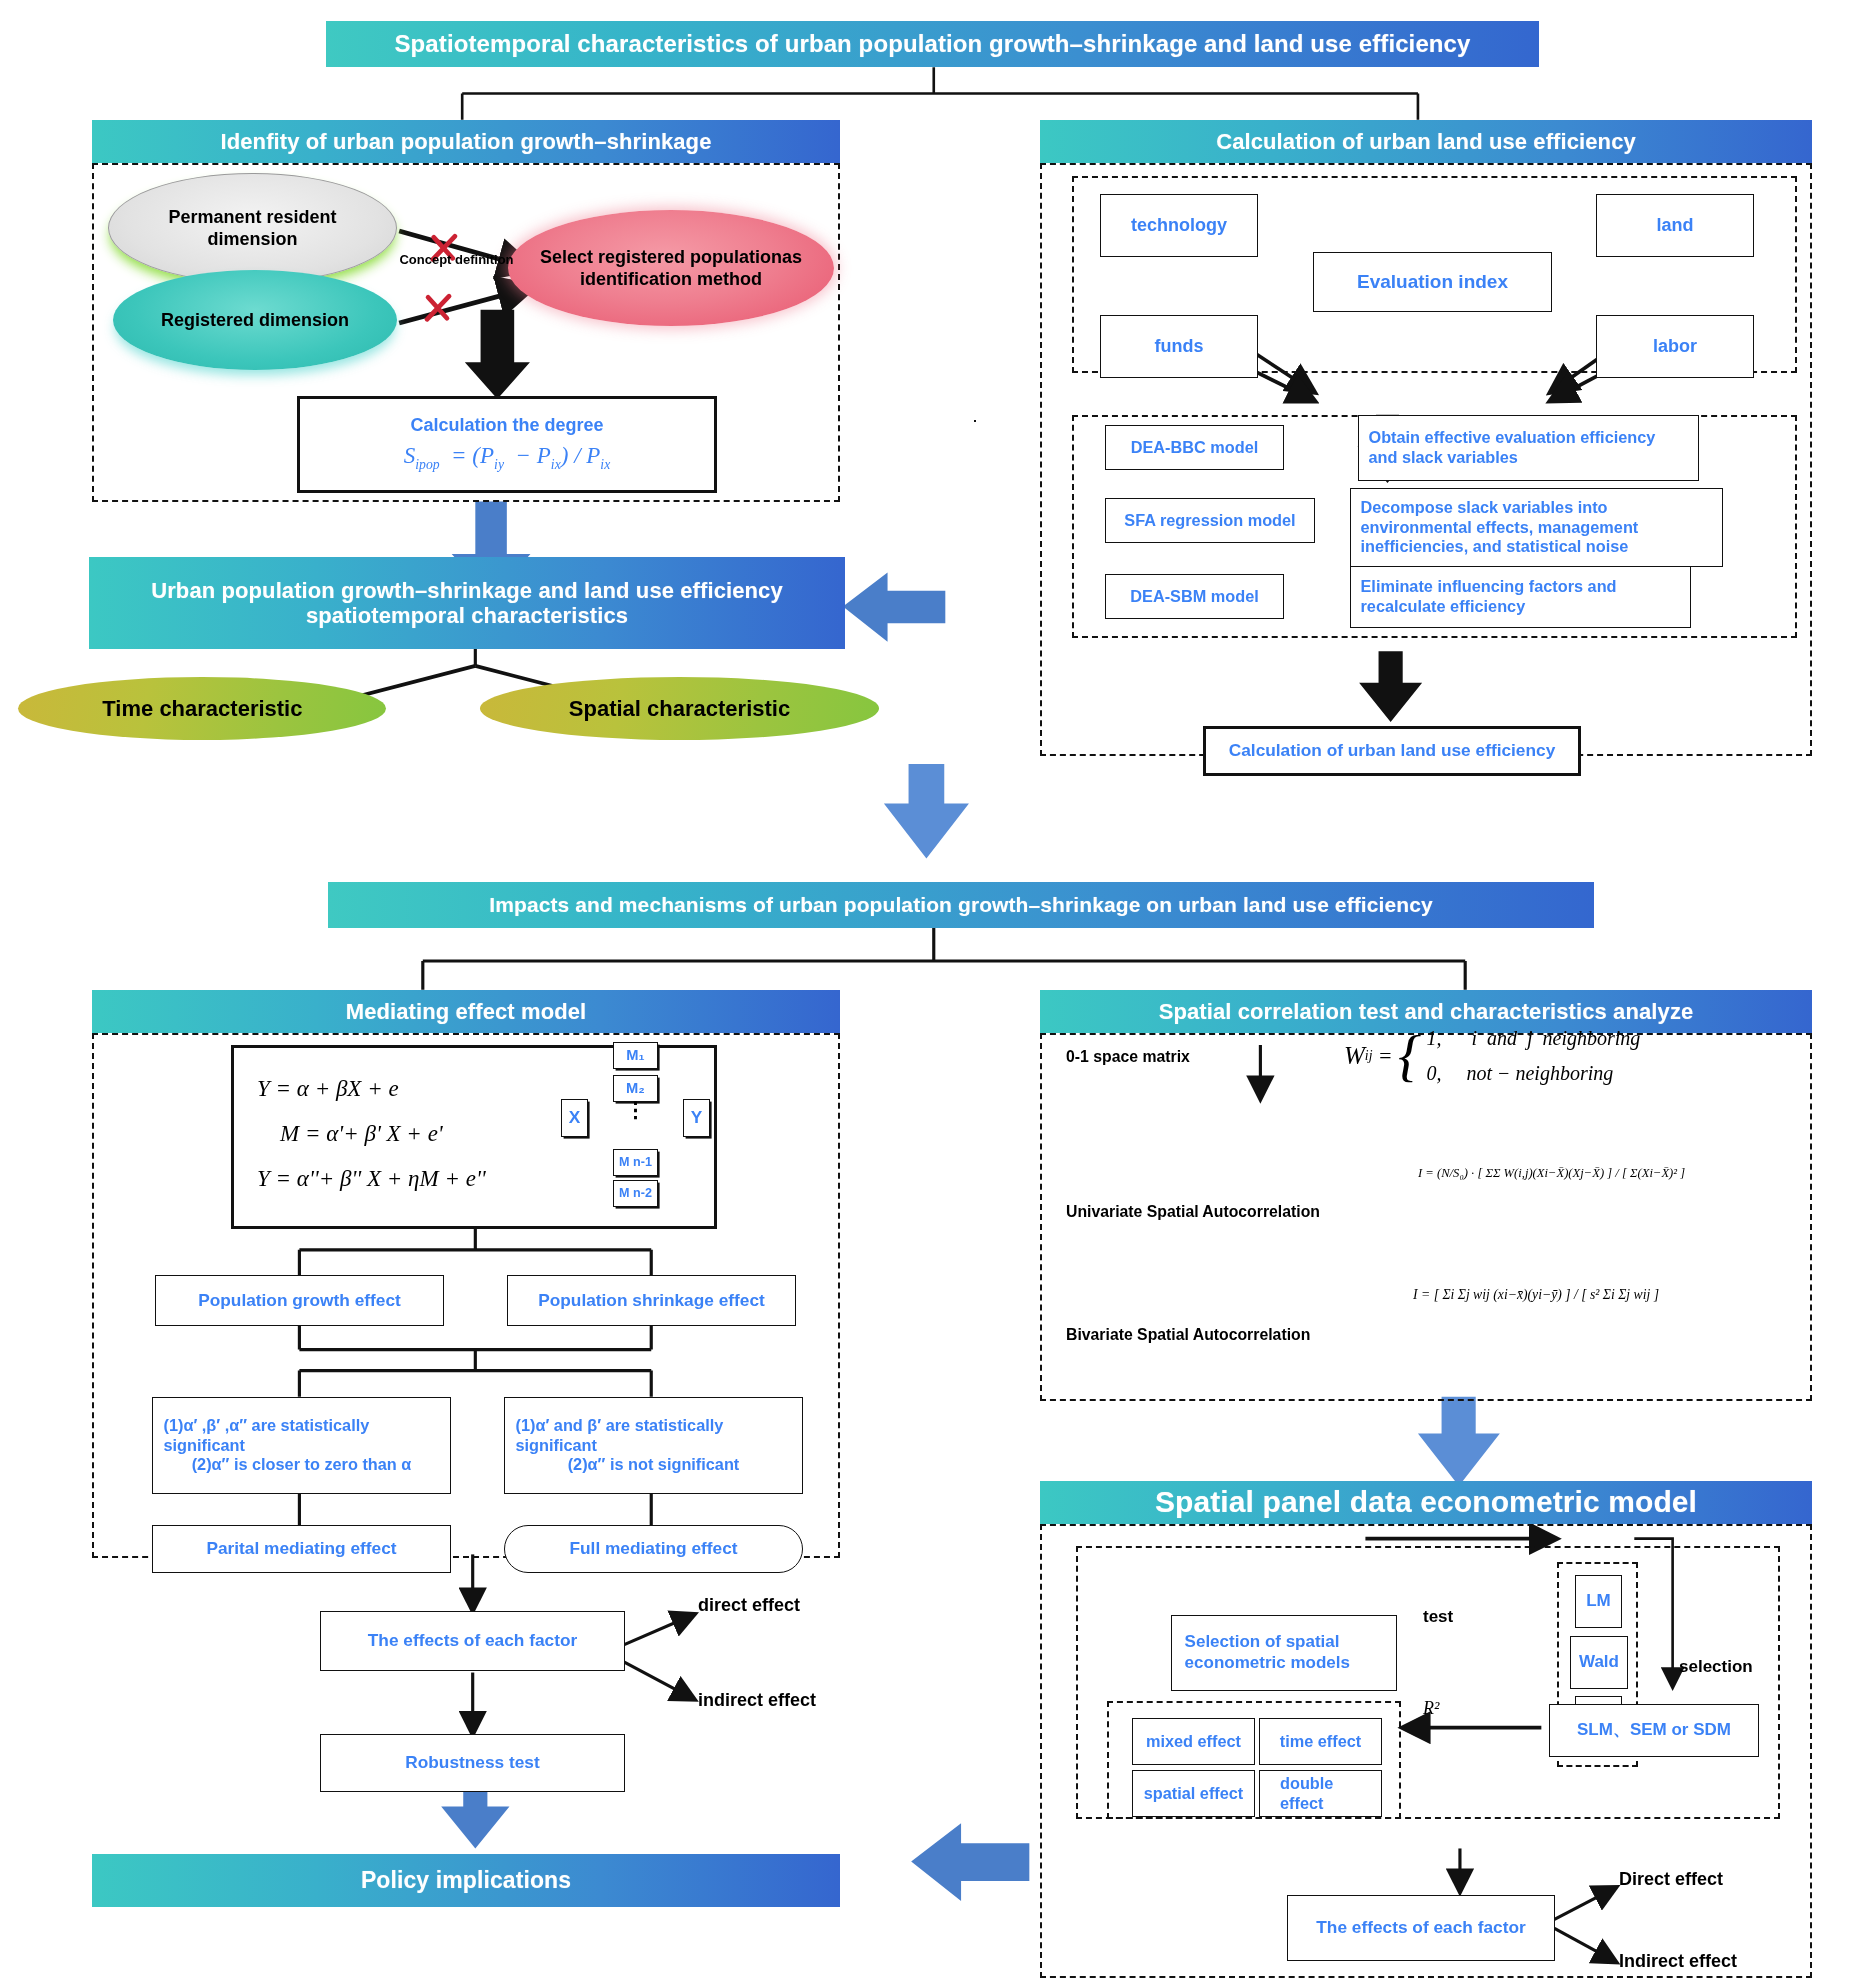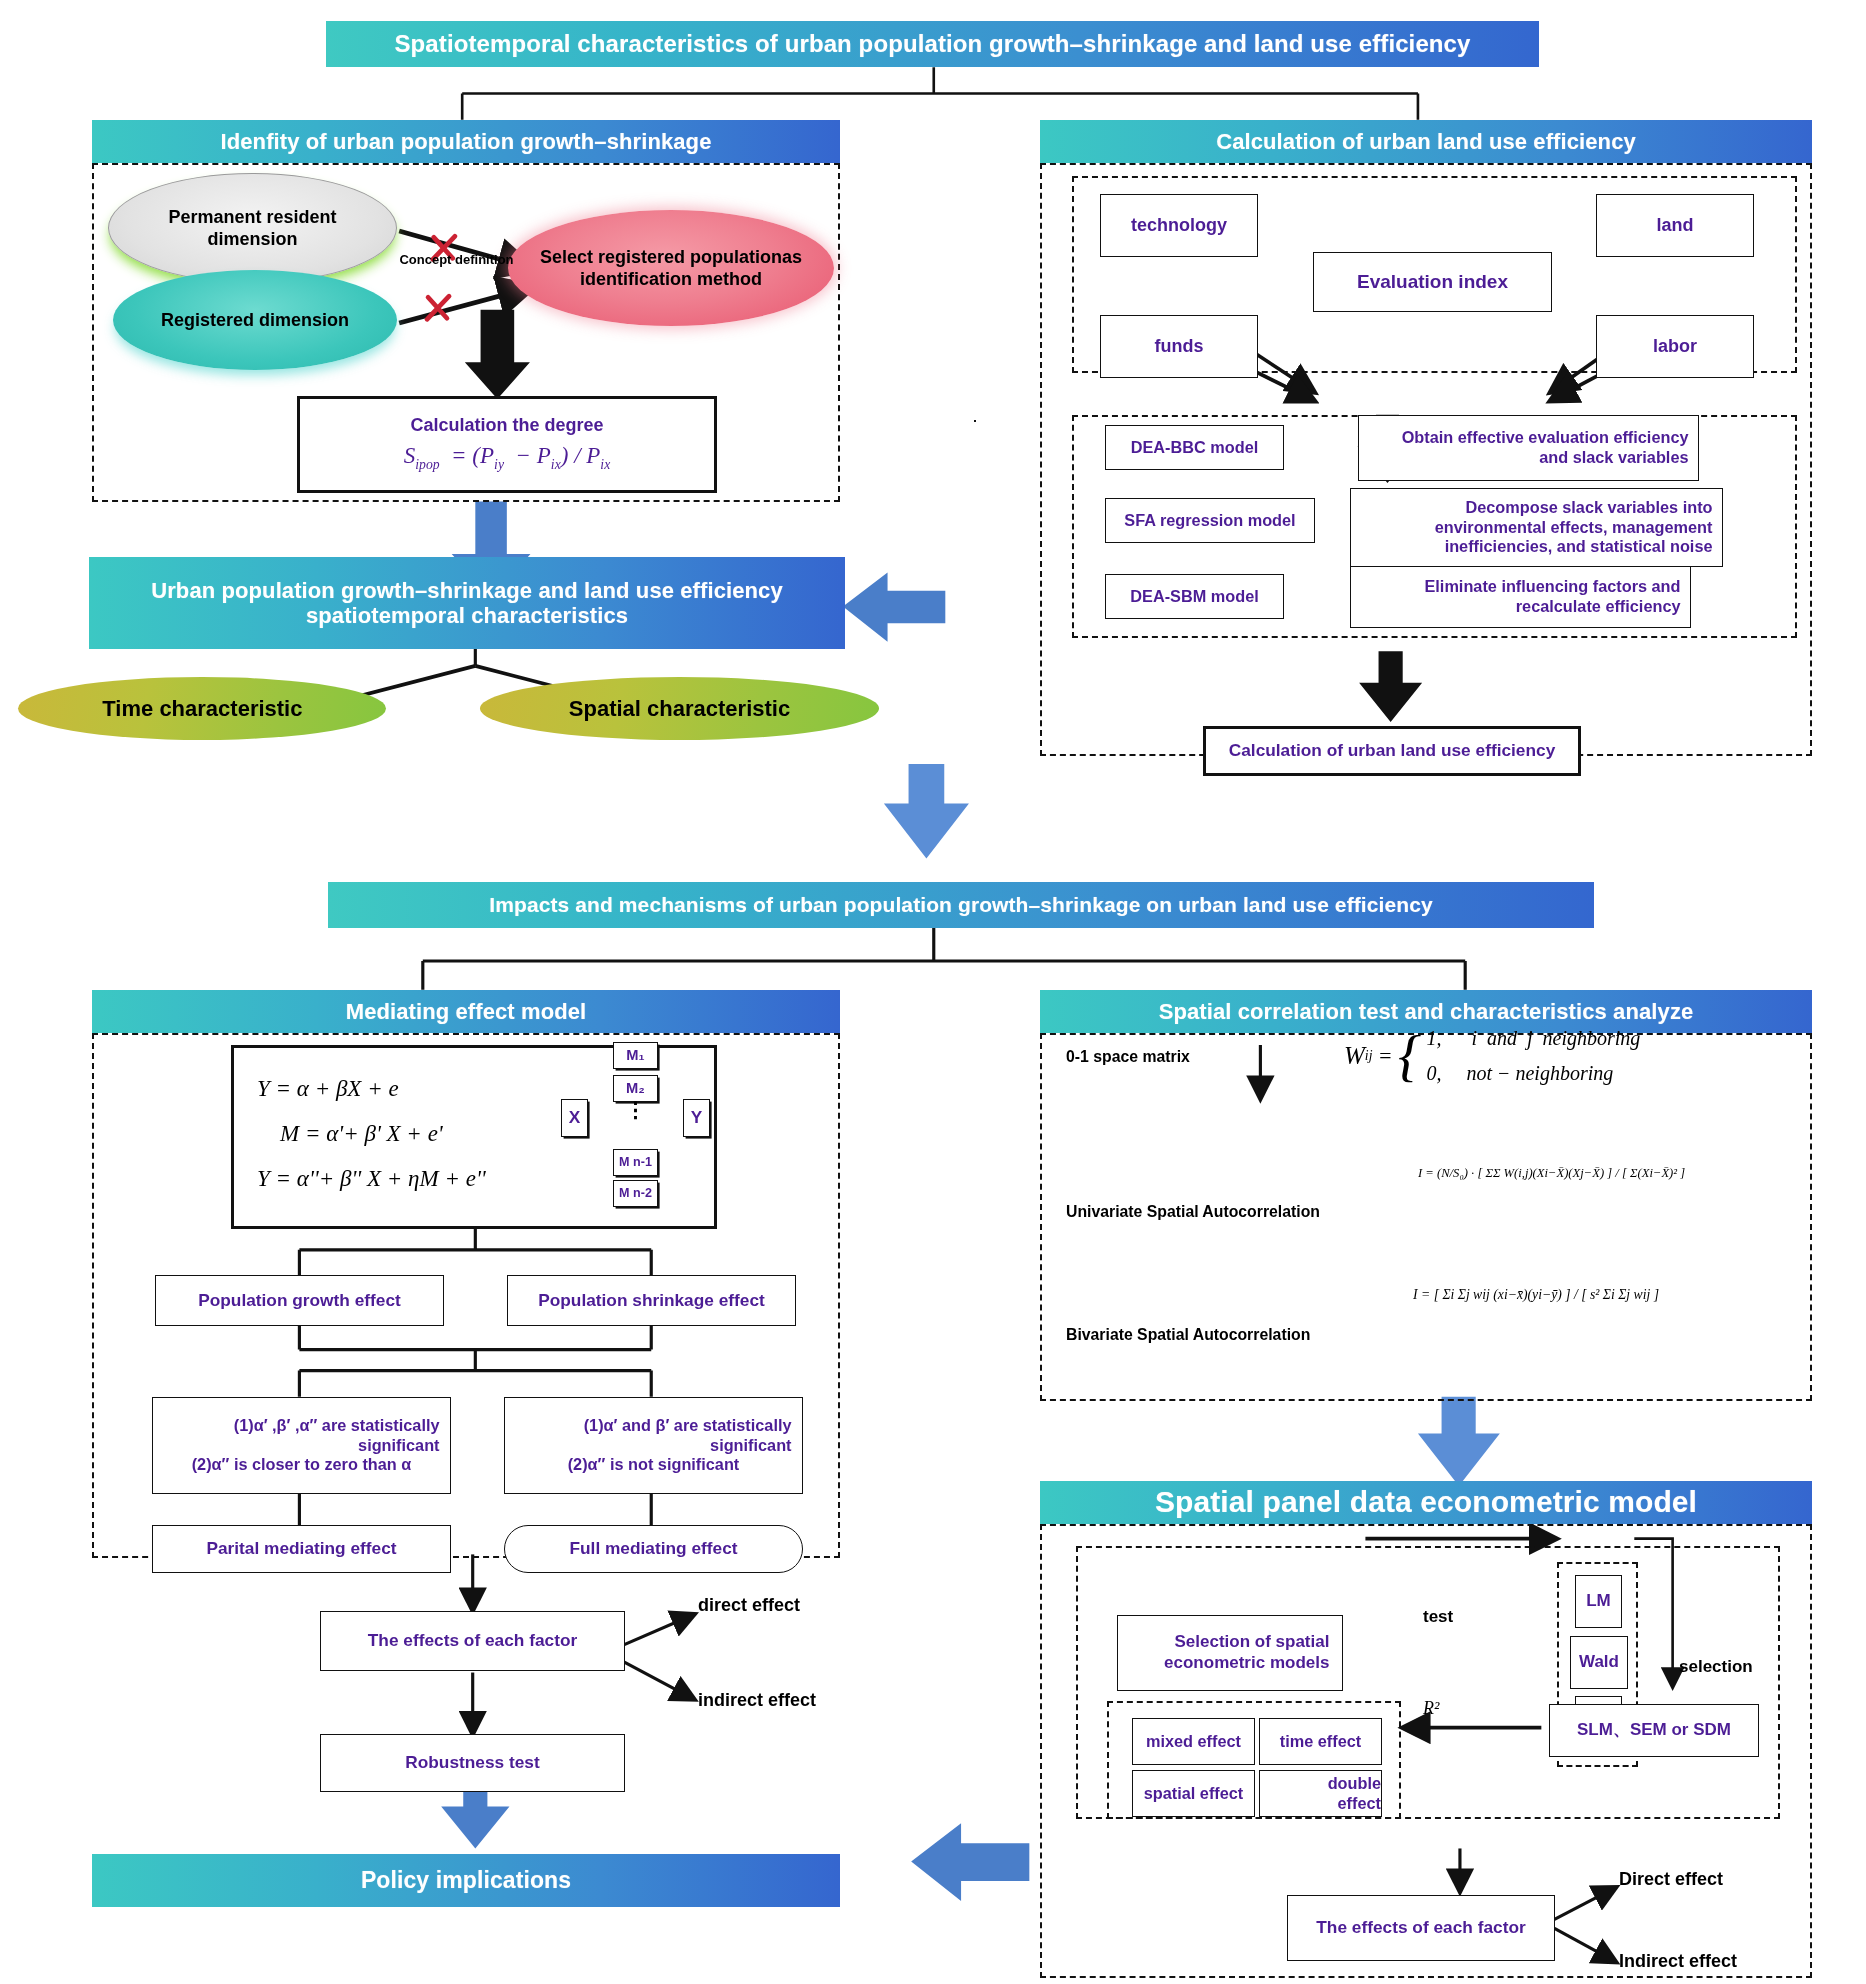--- a/index.html
+++ b/index.html
@@ -23,23 +23,23 @@
     background:linear-gradient(90deg,#3cc8c3 0%, #39b0cb 30%, #3c8ad1 68%, #3566cf 100%);
   }
 
   
   .dash{ border:2.6px dashed #111; }
   .dash2{ border:2.1px dashed #111; }
   .dash3{ border:2.1px dashed #111; }
 
   
   .box{
-    border:1.6px solid #111; background:#fff; color:#4c1d95;
+    border:1.6px solid #111; background:#fff; color:#3b82f6;
     display:flex; align-items:center; justify-content:center;
-    text-align:right; font-weight:bold; line-height:1.22;
+    text-align:left; font-weight:bold; line-height:1.22;
     box-shadow:2.6px 2.6px 0 -0.5px #111;
   }
   .box.thin{ box-shadow:none; border:1.6px solid #111; }
   .box.heavy{ border:3.2px solid #111; box-shadow:none; }
 
   
   .ell{
     border-radius:50%; display:flex; align-items:center; justify-content:center;
     text-align:center; font-weight:bold; color:#000; line-height:1.25;
   }
@@ -275,21 +275,21 @@
 
 <div class="abs lbl" style="left:1066px;top:1326px;font-size:15.8px;">Bivariate Spatial Autocorrelation</div>
 <div class="abs lbl-serif" style="left:1413px;top:1287px;font-size:13.7px;color:#000;font-weight:normal;white-space:nowrap;">I = [ Σi Σj wij (xi−x̄)(yi−ȳ) ] / [ s² Σi Σj wij ]</div>
 
 <div class="abs banner sub" style="left:1040px;top:1481px;width:772px;height:43px;font-size:30px;">Spatial panel data econometric model</div>
 
 <div class="abs dash" style="left:1040px;top:1524px;width:772px;height:454px;"></div>
 
 <div class="abs dash3" style="left:1076px;top:1546px;width:704px;height:273px;"></div>
 
-<div class="abs box thin" style="left:1117px;top:1615px;width:226px;height:76px;font-size:17px;padding:0 12.6px;">Selection of spatial econometric models</div>
+<div class="abs box thin" style="left:1171px;top:1615px;width:226px;height:76px;font-size:17px;padding:0 12.6px;">Selection of spatial econometric models</div>
 
 <div class="abs lbl" style="left:1423px;top:1607px;font-size:17px;">test</div>
 
 <div class="abs dash3" style="left:1557px;top:1562px;width:81px;height:205px;"></div>
 
 <div class="abs box thin" style="left:1575px;top:1575px;width:47px;height:53px;font-size:17px;">LM</div>
 <div class="abs box thin" style="left:1570px;top:1636px;width:58px;height:53px;font-size:17px;">Wald</div>
 <div class="abs box thin" style="left:1575px;top:1696px;width:47px;height:53px;font-size:17px;">LR</div>
 
 <div class="abs lbl" style="left:1679px;top:1657px;font-size:17px;">selection</div>

